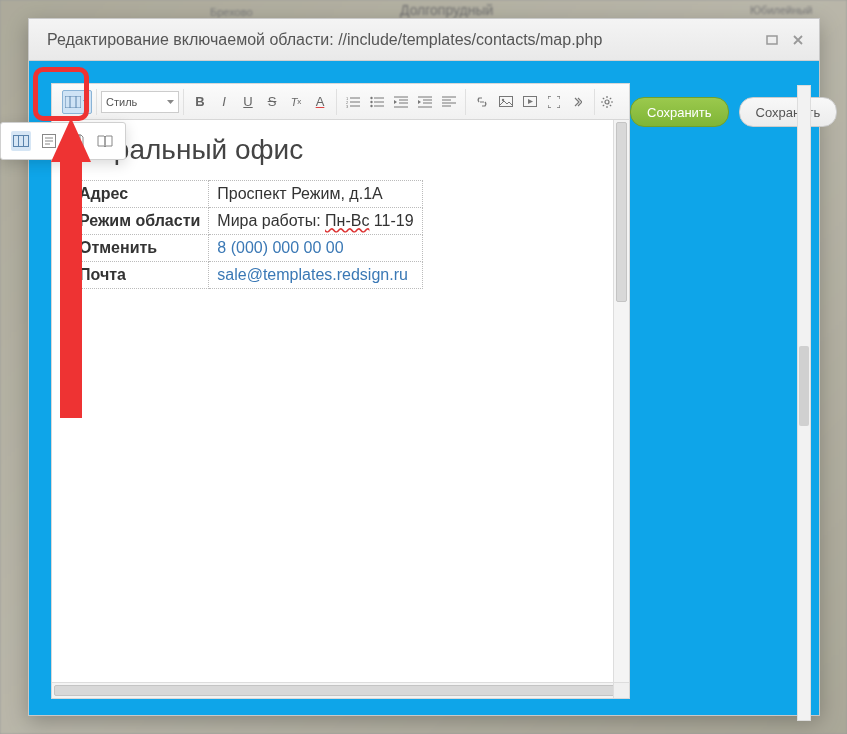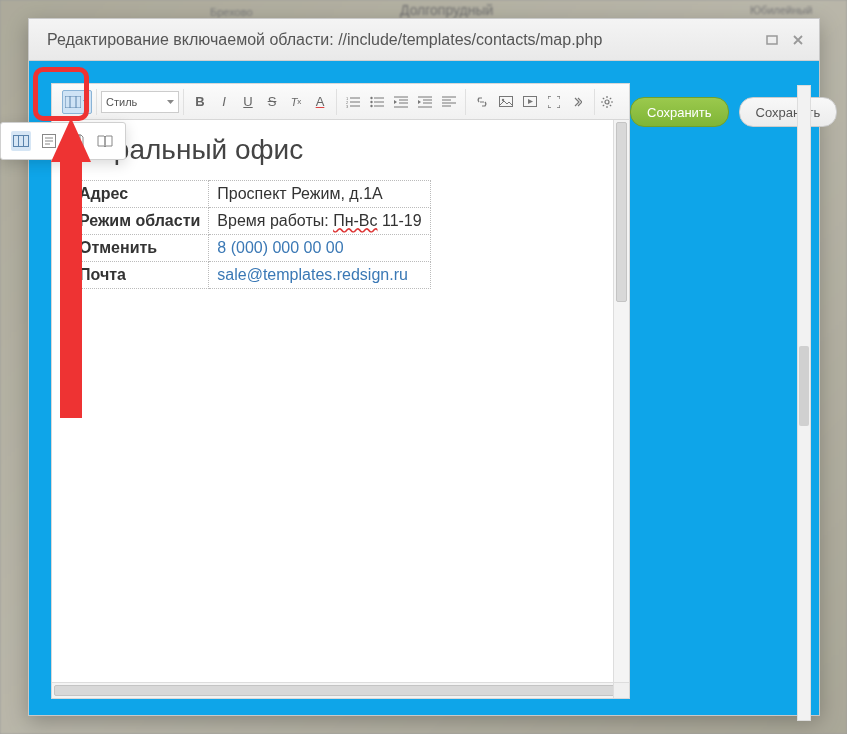--- a/index.html
+++ b/index.html
@@ -352,21 +352,21 @@
         <div class="content-inner">
           <h1 class="office-title">ентральный офис</h1>
           <table class="info">
             <tbody>
                 <tr>
               <td class="label">Адрес</td>
               <td>Проспект Режим, д.1А</td>
             </tr>
             <tr>
               <td class="label">Режим области</td>
-              <td><span>Время работы: </span><span class="spell">Пн-Вс</span><span> 11-19</span></td>
+              <td><span>Мира работы: </span><span class="spell">Пн-Вс</span><span> 11-19</span></td>
             </tr>
             <tr>
               <td class="label">Отменить</td>
               <td><a href="#">8 (000) 000 00 00</a></td>
             </tr>
             <tr>
               <td class="label">Почта</td>
               <td><a href="#">sale@templates.redsign.ru</a></td>
             </tr>
           </tbody>

